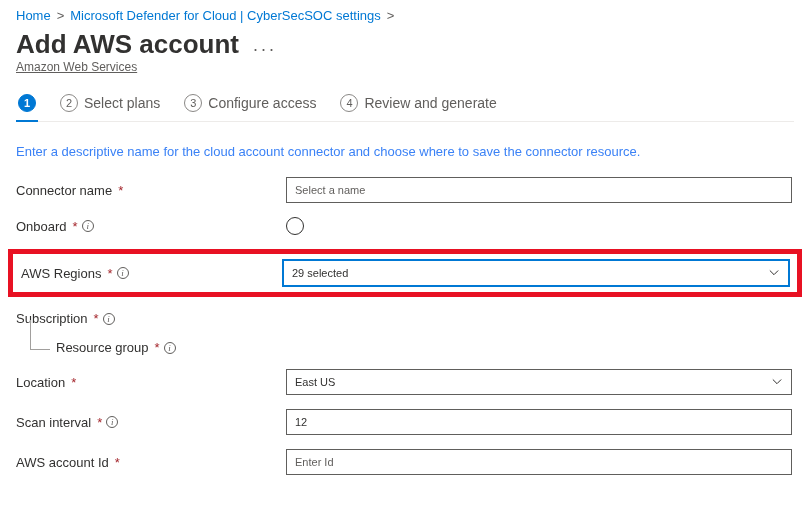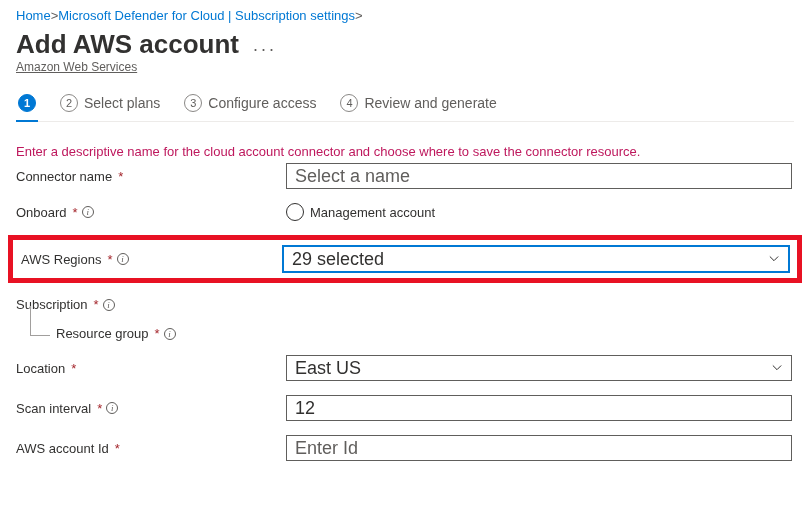--- a/index.html
+++ b/index.html
@@ -9,20 +9,21 @@
     color: #323130;
     background: #fff;
     padding: 8px 16px;
     width: 810px;
   }
   .breadcrumb {
     font-size: 13px;
     margin-bottom: 6px;
     display: flex;
     align-items: center;
+    gap: 6px;
   }
   .breadcrumb a { color: #0078d4; text-decoration: none; }
   .breadcrumb .sep { color: #605e5c; }
   .page-title {
     font-size: 26px;
     font-weight: 600;
     color: #323130;
     display: inline-block;
   }
   .page-title-more {
@@ -72,22 +73,22 @@
     font-size: 11px;
     color: #605e5c;
   }
   .tab.active .tab-num {
     background: #0078d4;
     border-color: #0078d4;
     color: #fff;
   }
   .intro {
     font-size: 13px;
-    color: #be185d;
-    margin-bottom: 4px;
+    color: #3b82f6;
+    margin-bottom: 18px;
   }
   .form-row {
     display: flex;
     align-items: center;
     margin-bottom: 14px;
   }
   .form-label-col {
     width: 270px;
     display: flex;
     align-items: center;
@@ -124,21 +125,21 @@
     cursor: pointer;
   }
   .form-control-col {
     flex: 1;
     max-width: 506px;
   }
   .text-input, .select-input {
     width: 100%;
     height: 26px;
     padding: 3px 8px;
-    font-size: 18px;
+    font-size: 11px;
     border: 1px solid #605e5c;
     background: #fff;
     color: #323130;
     font-family: inherit;
   }
   .text-input::placeholder { color: #605e5c; }
   .select-input {
     display: flex;
     align-items: center;
     justify-content: space-between;
@@ -204,21 +205,21 @@
     margin-top: 4px;
   }
   .chev svg { width: 10px; height: 10px; }
 </style>
 </head>
 <body>
 
 <div class="breadcrumb">
   <a href="#">Home</a>
   <span class="sep">&gt;</span>
-  <a href="#">Microsoft Defender for Cloud | Subscription settings</a>
+  <a href="#">Microsoft Defender for Cloud | CyberSecSOC settings</a>
   <span class="sep">&gt;</span>
 </div>
 
 <div>
   <span class="page-title">Add AWS account</span>
   <span class="page-title-more">···</span>
 </div>
 <div class="subtitle">Amazon Web Services</div>
 
 <div class="tabs">
@@ -254,21 +255,20 @@
 <div class="form-row">
   <div class="form-label-col">
     <span>Onboard</span>
     <span class="req">*</span>
     <span class="info-icon">i</span>
   </div>
   <div class="form-control-col">
     <div class="radio-group">
       <div class="radio-item">
         <span class="radio-circle"></span>
-        <span>Management account</span>
       </div>
     </div>
   </div>
 </div>
 
 <div class="highlight-box">
   <div class="form-row">
     <div class="form-label-col">
       <span>AWS Regions</span>
       <span class="req">*</span>

